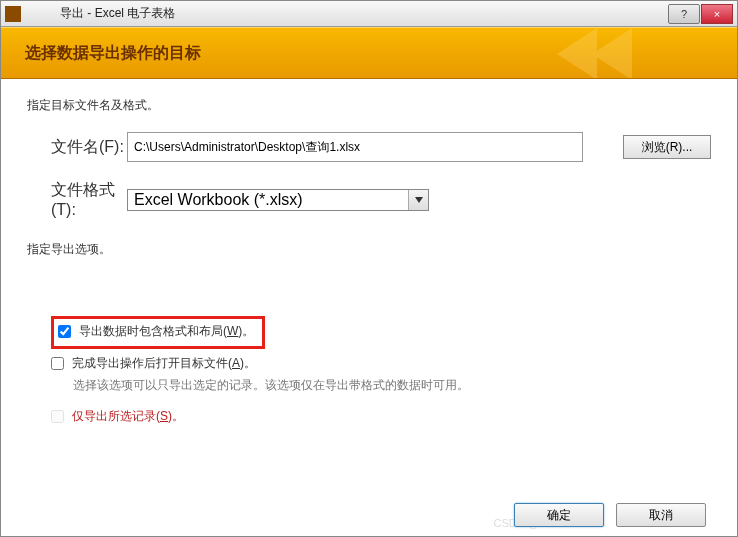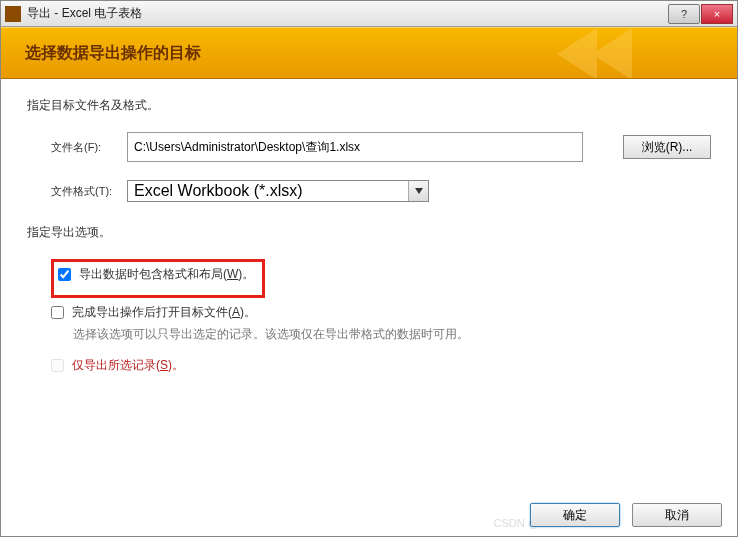--- a/index.html
+++ b/index.html
@@ -1,60 +1,60 @@
 <!DOCTYPE html>
 <html><head>
   <meta charset="utf-8">
   <style>
     * { box-sizing: border-box; margin: 0; padding: 0; }
     body { font-family: "Microsoft YaHei", "SimSun", sans-serif; font-size: 12px; color: #333; background: #fff; width: 738px; height: 537px; overflow: hidden; border: 1px solid #888; }
     
-    .titlebar { height: 26px; background: linear-gradient(to bottom, #f8f8f8, #e0e0e0); border-bottom: 1px solid #999; display: flex; align-items: center; padding: 0 4px; }
+    .titlebar { height: 26px; background: linear-gradient(to bottom, #f8f8f8, #e0e0e0); border-bottom: 1px solid #999; display: flex; align-items: center; padding: 0 4px; gap: 33px; }
     .titlebar-icon { width: 16px; height: 16px; margin-right: 6px; background: #8a4a00; display: inline-block; }
     .titlebar-title { flex: 1; font-size: 12px; color: #222; }
     .win-btns { display: flex; gap: 0; margin-left: auto; }
     .win-btn { width: 32px; height: 20px; border: 1px solid #777; background: linear-gradient(to bottom, #eee, #ccc); display: flex; align-items: center; justify-content: center; font-size: 11px; cursor: pointer; margin-left: 1px; }
     .win-btn.help { border-radius: 2px; }
     .win-btn.close { background: linear-gradient(to bottom, #e78, #c23); color: #fff; border-color: #933; }
     
     .banner { height: 52px; background: linear-gradient(to bottom, #f9b800, #f0a800 50%, #e89a00); border-top: 1px solid #ffd666; border-bottom: 1px solid #b07000; display: flex; align-items: center; padding-left: 24px; position: relative; overflow: hidden; }
     .banner-title { font-size: 16px; color: #6b3000; font-weight: bold; text-align: center; }
     .banner-arrow { position: absolute; right: 60px; top: 0; width: 120px; height: 52px; opacity: 0.35; }
     .banner-arrow::before, .banner-arrow::after { content: ""; position: absolute; width: 0; height: 0; border-top: 26px solid transparent; border-bottom: 26px solid transparent; border-right: 40px solid #ffd466; }
     .banner-arrow::before { left: 0; }
     .banner-arrow::after { left: 35px; }
     
     .content { padding: 18px 26px 8px 26px; }
     
     .section-label { margin-bottom: 18px; font-size: 12px; }
     
     .form-row { display: flex; align-items: center; margin-bottom: 18px; padding-left: 24px; }
-    .form-label { width: 76px; font-size: 11px; }
+    .form-label { width: 76px; font-size: 16px; }
     .form-input { flex: 1; height: 30px; border: 1px solid #999; padding: 2px 6px; font-size: 12px; outline: none; background: #fff; }
     .form-select-wrap { position: relative; display: inline-block; width: 302px; }
     .form-select { width: 100%; height: 22px; border: 1px solid #888; padding: 2px 24px 2px 6px; font-size: 16px; background: #fff; appearance: none; outline: none; }
     .select-arrow { position: absolute; right: 1px; top: 1px; width: 20px; height: 20px; background: linear-gradient(to bottom, #f6f6f6, #ddd); border-left: 1px solid #aaa; display: flex; align-items: center; justify-content: center; pointer-events: none; }
     .select-arrow svg { width: 8px; height: 6px; }
     
     .browse-btn { margin-left: 40px; width: 88px; height: 24px; border: 1px solid #888; background: linear-gradient(to bottom, #fafafa, #e0e0e0); font-size: 12px; cursor: pointer; }
     
     .options-section { margin-top: 22px; }
     .option-item { padding-left: 24px; margin-bottom: 6px; }
     .option-main { display: flex; align-items: center; margin-bottom: 4px; }
     .chk { width: 13px; height: 13px; margin-right: 8px; cursor: pointer; }
     .chk-disabled { opacity: 0.6; }
     .option-label { font-size: 12px; cursor: pointer; }
     .option-label.disabled { color: #b91c1c; }
     .option-desc { font-size: 12px; color: #777; margin-left: 22px; margin-bottom: 14px; line-height: 1.5; }
     
-    .highlight-box { border: 3px solid #e6211a; padding: 4px 8px 8px 4px; display: inline-flex; align-items: center; }
+    .highlight-box { border: 3px solid #e6211a; padding: 4px 8px 2px 4px; display: inline-flex; align-items: center; margin-top: 40px; }
     
     .underline-key { text-decoration: underline; }
     
-    .footer { position: absolute; bottom: 10px; right: 16px; display: flex; gap: 12px; }
+    .footer { position: absolute; bottom: 10px; right: 32px; display: flex; gap: 12px; }
     .footer-btn { width: 90px; height: 24px; border: 1px solid #888; background: linear-gradient(to bottom, #fafafa, #e0e0e0); font-size: 12px; cursor: pointer; border-radius: 2px; }
     .footer-btn.primary { border: 1px solid #3c7fb1; box-shadow: 0 0 2px #6cb0e6; }
     
     .watermark { position: absolute; bottom: 8px; right: 160px; font-size: 11px; color: #ccc; opacity: 0.7; }
   </style>
 </head>
 <body>
 
 <div class="titlebar">
   <span class="titlebar-icon"></span>

